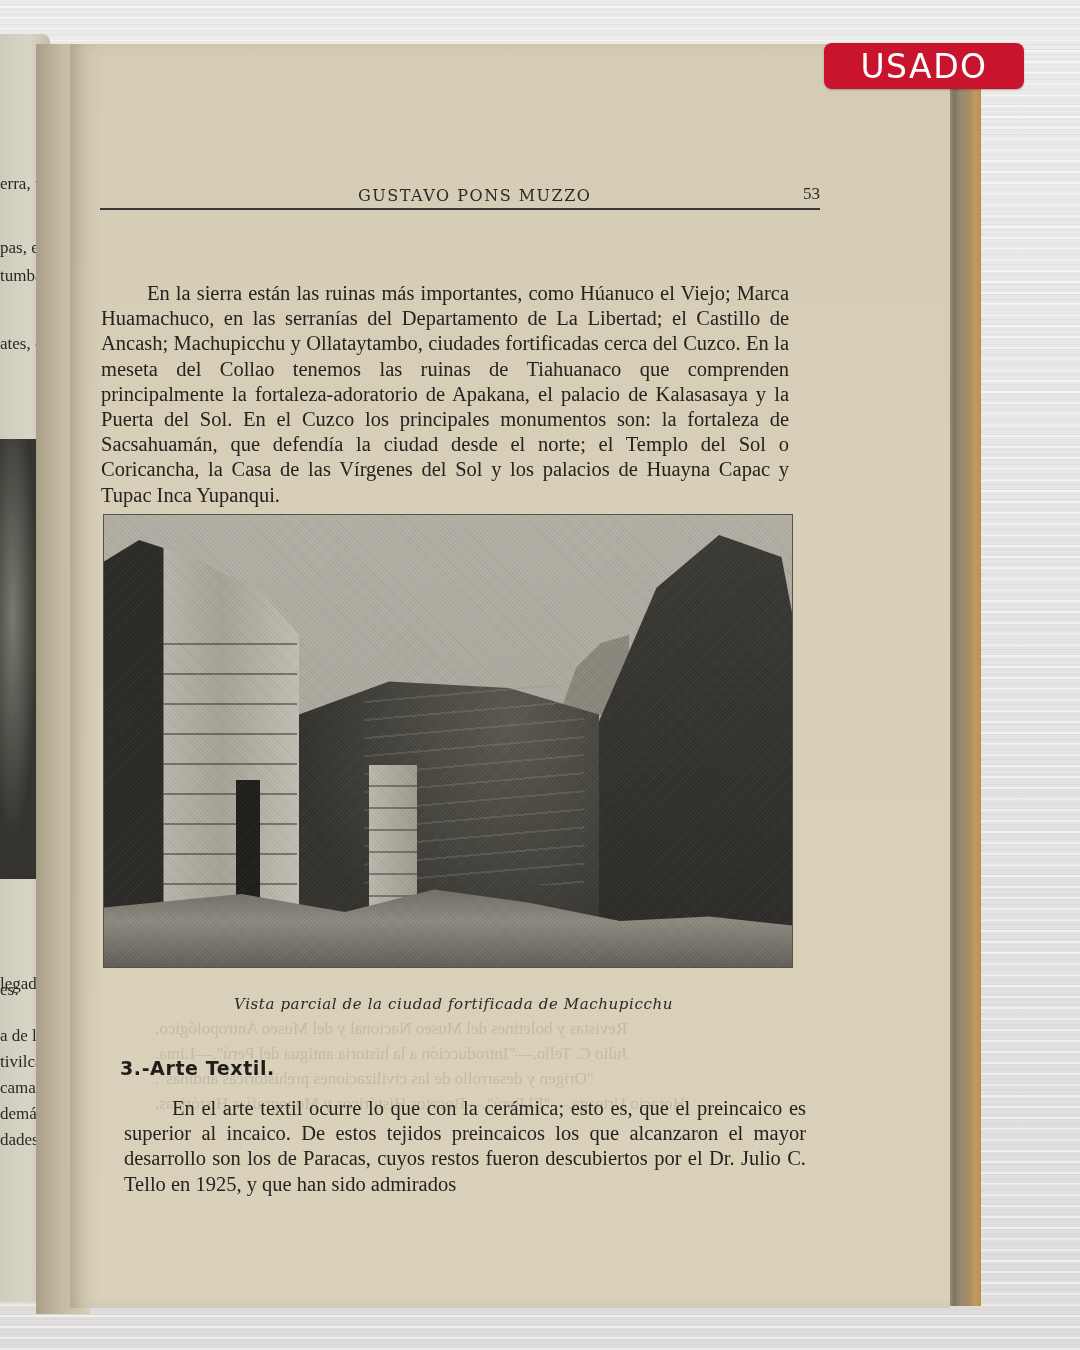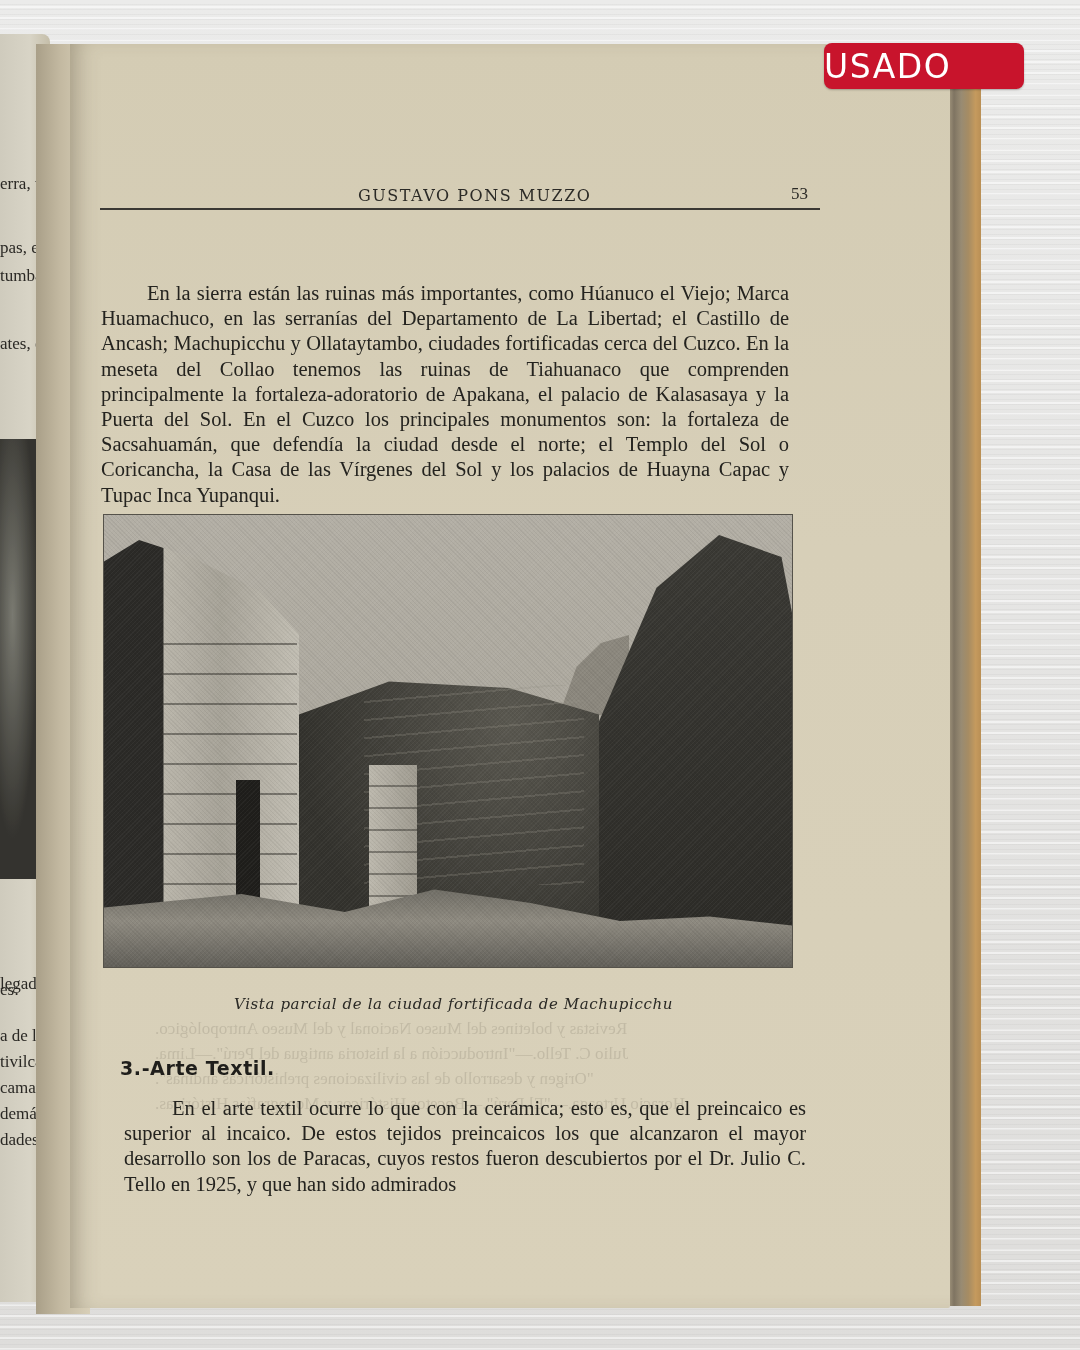--- a/index.html
+++ b/index.html
@@ -47,21 +47,21 @@
     border-radius: 0 0 2px 0;
   }
   .running-head {
     position: absolute; left: 30px; top: 140px; width: 720px; height: 24px;
   }
   .running-title {
     position: absolute; left: 258px; top: 2px; font-size: 16px; letter-spacing: 1.5px;
     color: #2b2a26; font-family: "DejaVu Serif", serif;
   }
   .page-number {
-    position: absolute; right: 12px; top: 0px; font-size: 17px; color: #2b2a26;
+    position: absolute; right: 0; top: 0px; font-size: 17px; color: #2b2a26;
     font-family: "Liberation Serif", serif;
   }
   .head-rule {
     position: absolute; left: 30px; top: 164px; width: 720px; height: 2px; background: #3a3834;
   }
   .body-text {
     position: absolute; left: 31px; width: 688px;
     font-family: "Liberation Serif", serif; font-size: 20.5px; line-height: 25.2px;
     color: #24231f; text-align: justify; text-align-last: left;
     margin: 0;
@@ -113,21 +113,21 @@
     color: #1f1e1b; letter-spacing: 0.6px;
   }
   .para2 { top: 1052px; left: 54px; width: 682px; text-indent: 48px; }
   .ghost-text {
     position: absolute; color: rgba(80,75,65,0.16); font-family: "Liberation Serif", serif;
     font-size: 17px; white-space: nowrap; transform: scaleX(-1);
   }
   .badge {
     position: absolute; left: 824px; top: 43px; width: 200px; height: 46px;
     background: #c8142c; border-radius: 8px;
-    display: flex; align-items: center; justify-content: flex-start;
+    display: flex; align-items: center; justify-content: center;
     box-shadow: 0 1px 2px rgba(0,0,0,0.25);
   }
   .badge span {
     color: #ffffff; font-family: "DejaVu Sans", sans-serif; font-size: 33px;
     letter-spacing: 1.5px; font-weight: 500;
   }
 </style>
 </head>
 <body>
 

